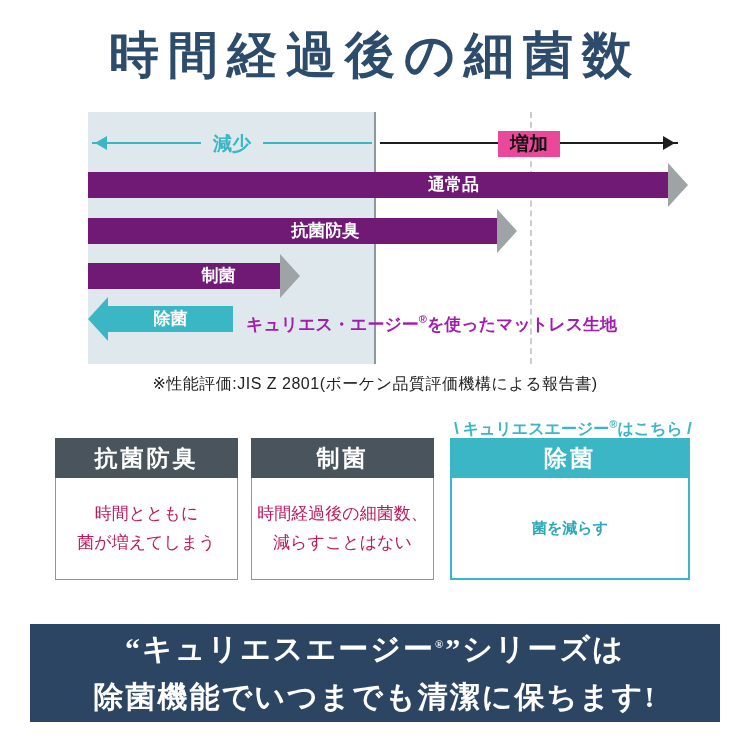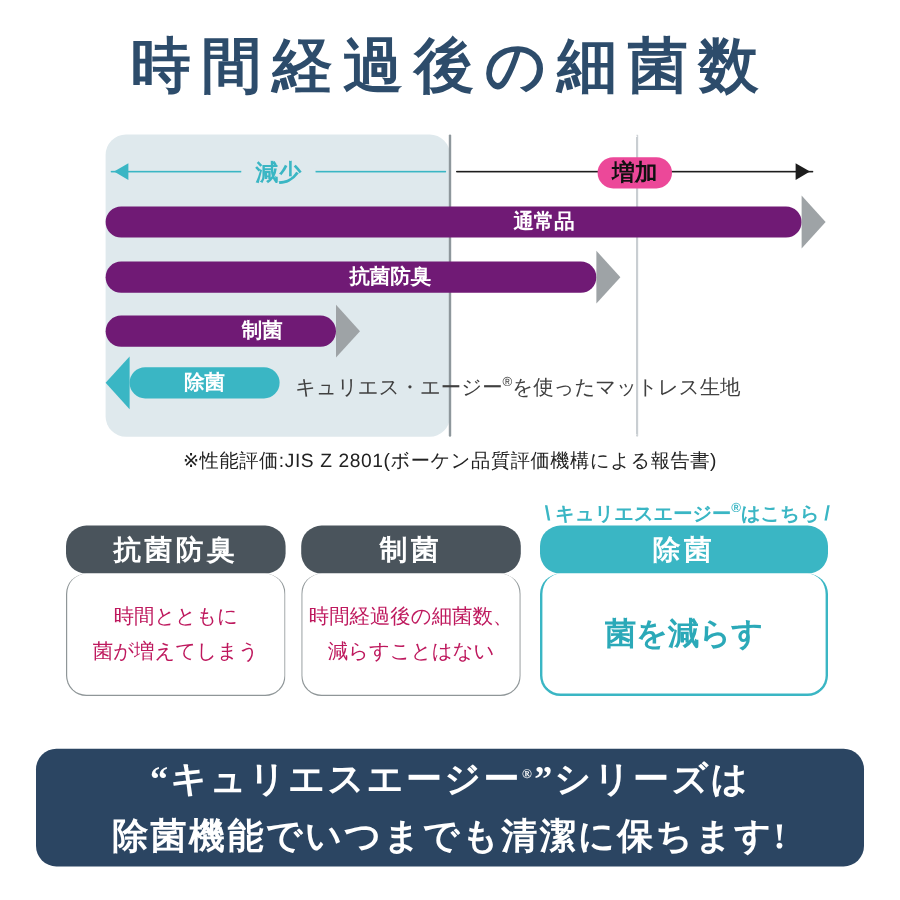--- a/index.html
+++ b/index.html
@@ -1,15 +1,15 @@
 <!DOCTYPE html>
 <html><head>
 <meta charset="utf-8">
 <style>
-  * { margin:0; padding:0; box-sizing:border-box;border-radius:17px; }
+  * { margin:0; padding:0; box-sizing:border-box; }
   html,body { width:750px; height:750px; background:#ffffff;
     font-family:"Liberation Sans","DejaVu Sans",sans-serif; }
   .page { position:relative; width:750px; height:750px; background:#ffffff; overflow:hidden; }
 
   
   .title { position:absolute; top:22px; left:0; width:100%; text-align:center;
     font-family:"Liberation Serif","DejaVu Serif",serif; font-weight:bold;
     font-size:50px; letter-spacing:9px; color:#2d4c6b; white-space:nowrap; }
 
   
@@ -37,21 +37,21 @@
   .bar-anti   { top:106px; width:409px; }
   .bar-seikin { top:151px; width:192px; }
   .bar-jokin  { top:194px; left:108px; width:125px; background:#3ab6c4; }
   .bar-jokin::after { display:none; }
   .bar-jokin::before { content:""; position:absolute; left:-20px; top:-9px; width:0; height:0;
     border-top:22px solid transparent; border-bottom:22px solid transparent; border-right:20px solid #3ab6c4; }
   .bar-label { position:absolute; top:0; transform:translateX(-50%); line-height:26px;
     color:#ffffff; font-size:17px; font-weight:bold; white-space:nowrap; }
 
   .jokin-note { position:absolute; left:246px; top:194px; line-height:26px;
-    font-size:17px; font-weight:normal; color:#404040; white-space:nowrap; }
+    font-size:17px; font-weight:bold; color:#a21caf; white-space:nowrap; }
   .reg { font-size:11px; vertical-align:super; }
 
   
   .perf-note { position:absolute; top:374px; left:0; width:100%; text-align:center;
     font-size:16px; color:#222222; letter-spacing:0.5px; white-space:nowrap; }
 
   
   .callout { position:absolute; top:418px; right:60px; width:240px; text-align:left;
     color:#3ab6c4; font-size:16px; font-weight:bold; white-space:nowrap; cursor:pointer; }
   .callout .slash { padding:0 4px; font-size:17px; }
@@ -61,21 +61,21 @@
   .card .hd { height:40px; line-height:40px; text-align:center; color:#ffffff;
     font-size:23px; font-weight:bold; letter-spacing:3px; }
   .card .bd { height:102px; background:#ffffff; display:flex; align-items:center; justify-content:center;
     text-align:center; font-size:17px; line-height:1.65; white-space:pre-line; color:#be185d; }
   .card1 { left:55px;  width:183px; }
   .card2 { left:251px; width:183px; }
   .card3 { left:450px; width:240px; }
   .card1 .hd, .card2 .hd { background:#4a545c; }
   .card1 .bd, .card2 .bd { border:1px solid #8f9698; border-top:none; }
   .card3 .hd { background:#3ab6c4; }
-  .card3 .bd { border:2px solid #3ab6c4; border-top:none; color:#2ba9b8; font-size:26px; font-weight:bold; }
+  .card3 .bd { border:2px solid #3ab6c4; border-top:none; color:#2ba9b8; font-size:15px; font-weight:bold; }
 
   
   .banner { position:absolute; left:30px; top:624px; width:690px; height:98px; background:#2b4562;
     color:#ffffff; display:flex; flex-direction:column; justify-content:center; gap:7px; text-align:center;
     font-family:"Liberation Serif","DejaVu Serif",serif; font-weight:bold; }
   .banner-line { font-size:30px; letter-spacing:2px; white-space:nowrap; }
 </style>
 </head>
 <body>
 

